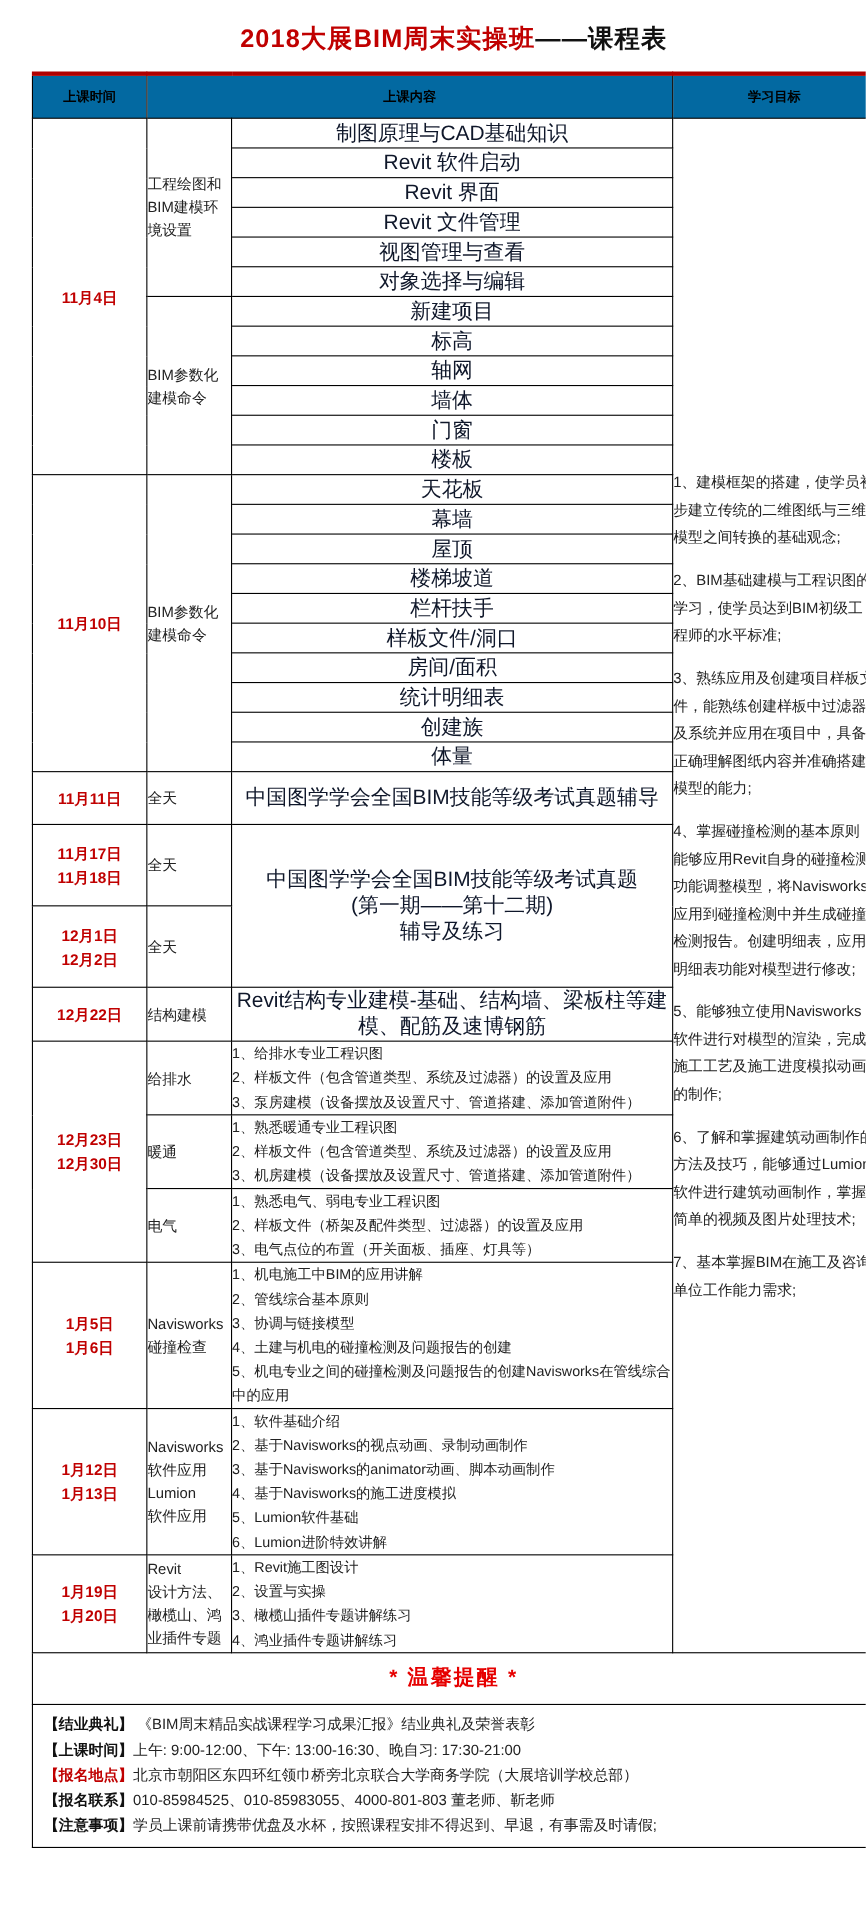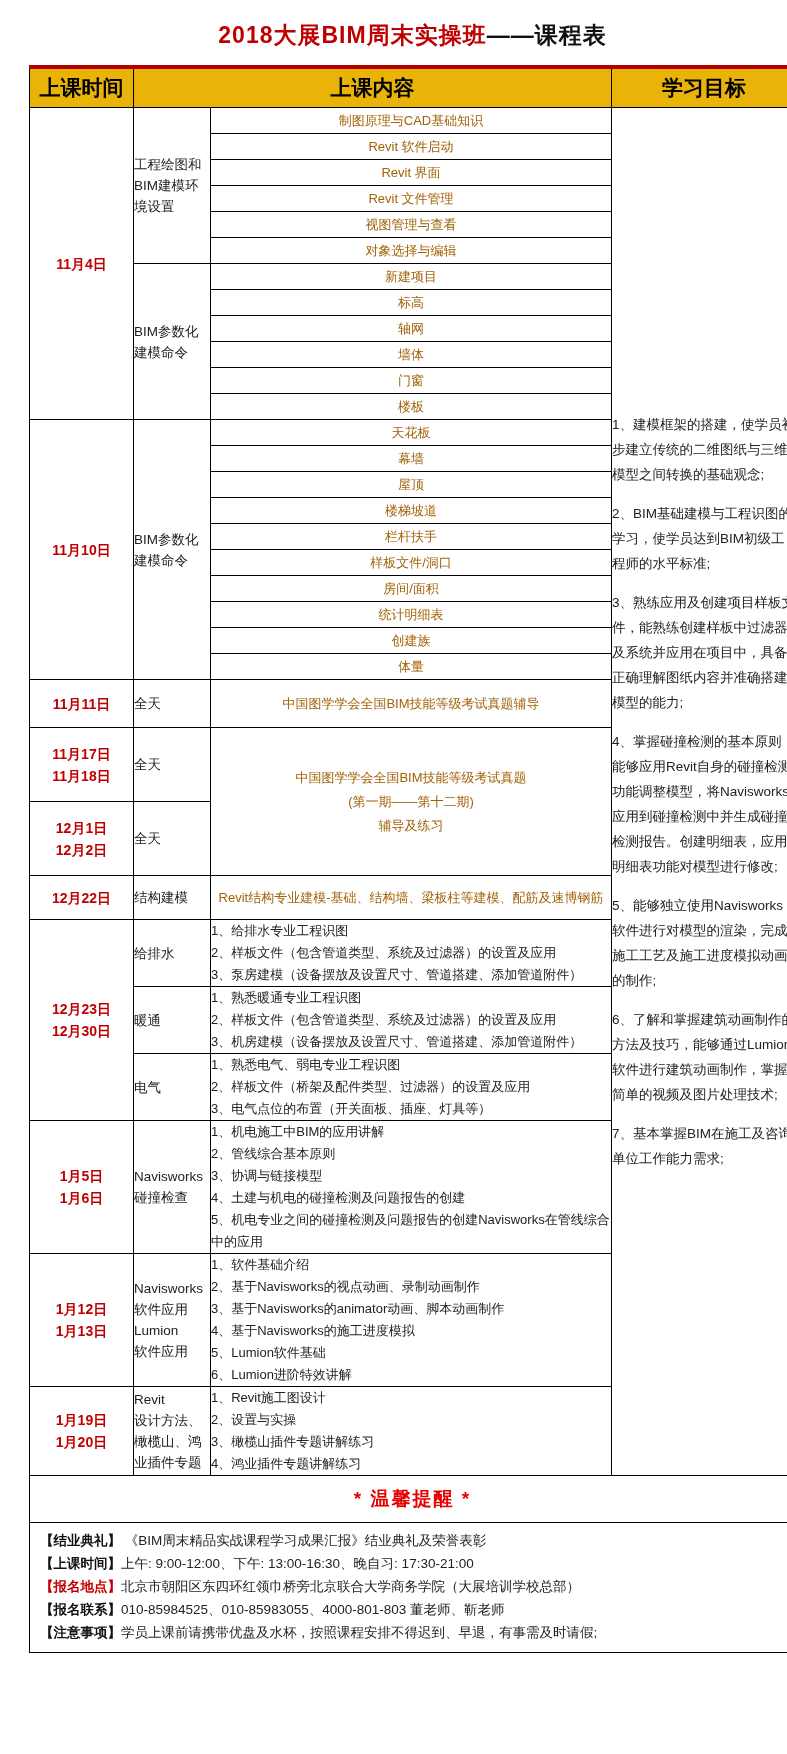--- a/index.html
+++ b/index.html
@@ -5,27 +5,27 @@
   html,body { margin:0; padding:0; background:#ffffff; }
   body { width:787px; font-family:"Liberation Sans","DejaVu Sans",sans-serif; color:#1a1a1a; }
   .page { width:767px; margin:0 auto; padding-top:16px;padding-left:29px; }
   .title { text-align:center; font-size:23px; font-weight:bold; margin:4px 0 14px 0; letter-spacing:1px; }
   .t-red { color:#c00000; }
   .t-black { color:#111; }
 
   table.course { border-collapse:collapse; width:767px; table-layout:fixed;
                  border:1px solid #000; border-top:4px solid #b00000; }
   table.course th, table.course td { border:1px solid #000; padding:0; overflow:hidden; }
-  table.course th { height:38px; font-size:21px; font-weight:bold; color:#000; background:#eab308; }
+  table.course th { height:38px; font-size:12px; font-weight:bold; color:#000; background:#0369a1; }
 
   .date-cell { color:#c00000; font-weight:bold; font-size:14px; text-align:center; vertical-align:middle; }
   .date-cell div { line-height:22px; }
   .cat-cell { font-size:13.5px; text-align:left; vertical-align:middle; color:#222; }
   .cat-cell div { line-height:21px; }
-  .center-cell { font-size:13px; text-align:center; vertical-align:middle; color:#a16207; }
+  .center-cell { font-size:19px; text-align:center; vertical-align:middle; color:#0f172a; }
   .center-cell div { line-height:24px; }
   .list-cell { font-size:13px; text-align:left; vertical-align:middle; padding:4px 5px; color:#222; }
   .list-line { line-height:22px; overflow-wrap:break-word; }
   .objectives-cell { font-size:13.5px; text-align:left; vertical-align:middle; padding:6px 8px; color:#222; }
   .obj-p { line-height:25px; margin-bottom:14px; overflow-wrap:break-word; }
   .obj-p:last-child { margin-bottom:0; }
 
   .reminder { border:1px solid #000; border-top:none; height:46px; line-height:46px;
               text-align:center; color:#e60000; font-weight:bold; font-size:19px; letter-spacing:2px; }
   .notes { border:1px solid #000; border-top:none; padding:6px 10px 8px 10px; font-size:13.5px; }

